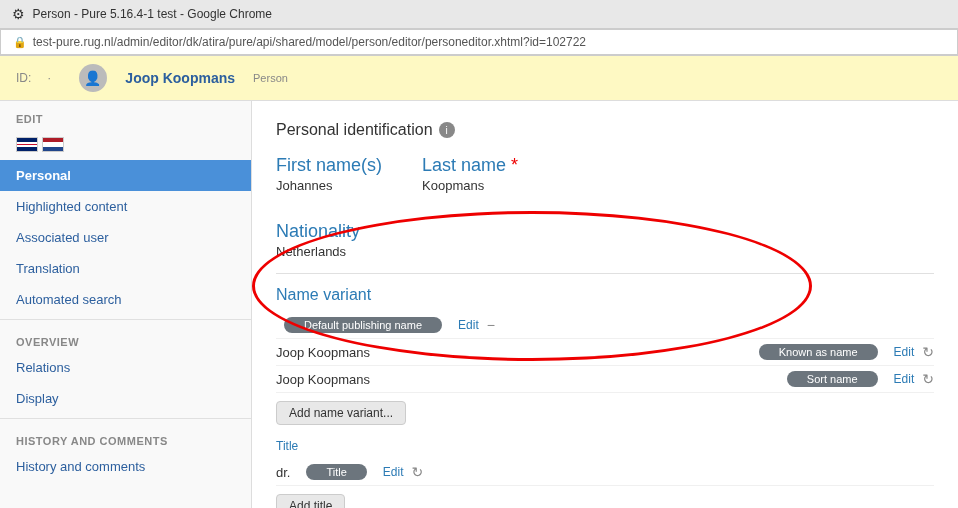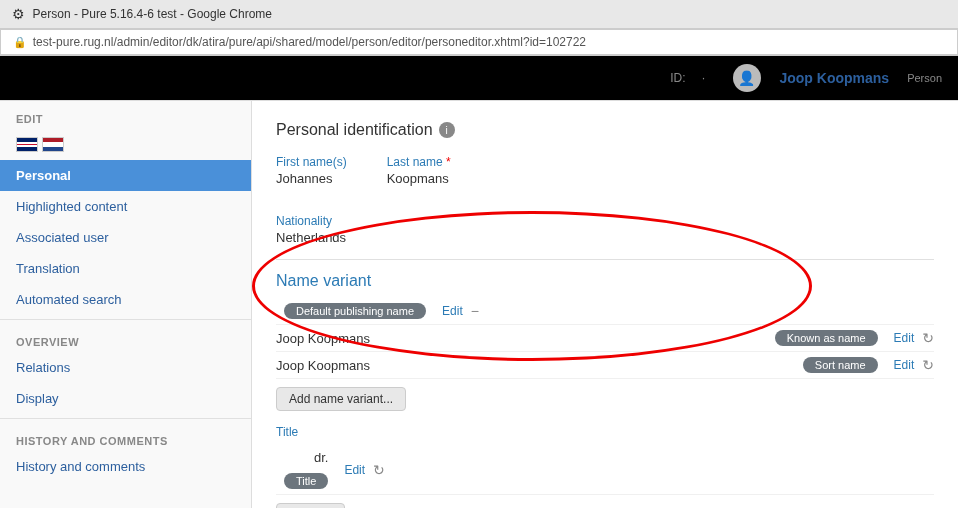--- a/index.html
+++ b/index.html
@@ -26,27 +26,26 @@
       font-size: 12px;
       color: #555;
       display: flex;
       align-items: center;
       gap: 6px;
     }
     .lock-icon { color: #888; font-size: 11px; }
 
     
     .app-header {
-      background: #000000;
+      background: #fef9c3;
       border-bottom: 1px solid #ddd;
       padding: 8px 16px;
       display: flex;
       align-items: center;
       gap: 12px;
-      justify-content: flex-end;
     }
     .app-header .id-label { color: #888; font-size: 12px; }
     .app-header .id-dot { color: #888; font-size: 12px; margin-left: 4px; }
     .person-icon {
       width: 28px; height: 28px;
       background: #bbb;
       border-radius: 50%;
       display: flex; align-items: center; justify-content: center;
       color: #fff; font-size: 14px;
       margin-left: 16px;
@@ -129,21 +128,21 @@
       border-radius: 50%;
       color: #fff;
       font-size: 10px;
       display: inline-flex;
       align-items: center;
       justify-content: center;
     }
 
     .field-group { margin-bottom: 14px; }
     .field-row { display: flex; gap: 40px; margin-bottom: 14px; }
-    .field-label { font-size: 12px; color: #2c7bb5; margin-bottom: 2px; }
+    .field-label { font-size: 18px; color: #2c7bb5; margin-bottom: 2px; }
     .field-label .required { color: #e00; }
     .field-value { font-size: 13px; color: #333; }
 
     .divider-line {
       border: none;
       border-top: 1px solid #e0e0e0;
       margin: 12px 0;
     }
 
     .name-variant-section .section-label {
@@ -155,21 +154,21 @@
     
     .name-variant-row {
       display: flex;
       align-items: center;
       padding: 5px 0;
       border-bottom: 1px solid #f0f0f0;
     }
     .name-variant-name { flex: 1; font-size: 13px; color: #333; }
     .badge {
       display: inline-block;
-      padding: 2px 12px;
+      padding: 2px 20px;
       border-radius: 10px;
       font-size: 11px;
       color: #fff;
       margin-left: 8px;
     }
     .badge-default { background: #6c757d; }
     .badge-known { background: #6c757d; }
     .badge-sort { background: #6c757d; }
 
     .name-variant-actions {
@@ -197,21 +196,20 @@
     .title-section { margin-top: 14px; }
     .title-section .section-label {
       font-size: 12px;
       color: #2c7bb5;
       margin-bottom: 6px;
     }
     .title-row {
       display: flex;
       align-items: flex-end;
       gap: 8px;
-      flex-direction: column;
     }
     .title-value { font-size: 13px; color: #333; }
 
     
     .circle-annotation {
       position: absolute;
       border: 3px solid #e00;
       border-radius: 50%;
       pointer-events: none;
     }
@@ -224,21 +222,21 @@
       padding: 8px 16px 4px;
       letter-spacing: 0.5px;
       margin-top: 8px;
     }
   </style>
 </head>
 <body>
 
 <div class="browser-title-bar">
   <span class="browser-icon">⚙</span>
-  <span class="browser-title">Person - Pure 5.16.4-6 test - Google Chrome</span>
+  <span class="browser-title">Person - Pure 5.16.4-1 test - Google Chrome</span>
 </div>
 
 <div class="browser-address-bar">
   <span class="lock-icon">🔒</span>
   <span>test-pure.rug.nl/admin/editor/dk/atira/pure/api/shared/model/person/editor/personeditor.xhtml?id=102722</span>
 </div>
 
 <div class="app-header">
   <span class="id-label">ID:</span>
   <span class="id-dot">·</span>

